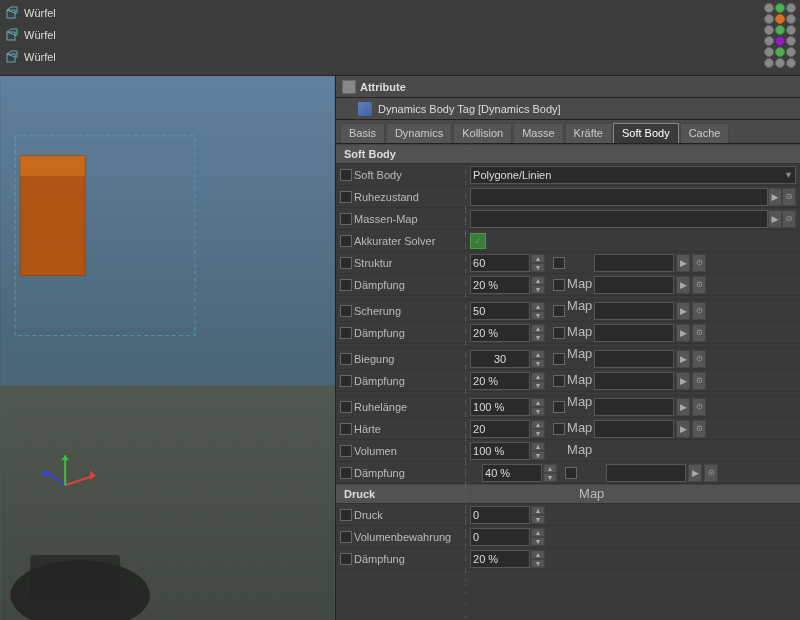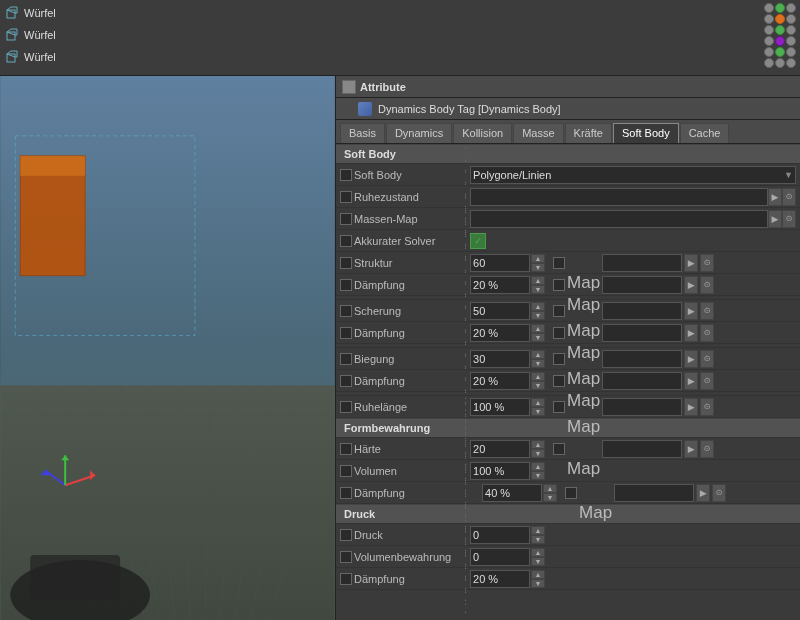--- a/index.html
+++ b/index.html
@@ -321,21 +321,21 @@
     }
     .map-checkbox {
       width: 12px;
       height: 12px;
       border: 1px solid #666;
       background: #2a2a2a;
       flex-shrink: 0;
     }
     .map-label {
       color: #bbb;
-      font-size: 17px;
+      font-size: 13px;
       min-width: 25px;
       margin-top: 41px;
     }
     .map-input {
       width: 80px;
       background: #2a2a2a;
       border: 1px solid #555;
       color: #ddd;
       font-size: 11px;
       height: 18px;
@@ -636,21 +636,21 @@
           <div class="icon-btn-small" style="font-size:8px;">⊙</div>
         </div>
       </div>
 
       <div class="prop-row" style="height:4px;"></div>
 
       <div class="prop-row">
         <div class="prop-checkbox"></div>
         <span class="prop-label">Biegung</span>
         <span class="prop-dots">. . . . . . . . . .</span>
-        <input class="prop-input" type="text" style="width: 55px;" value="30">
+        <input class="prop-input" type="text" style="width: 55px; text-align: center;" value="30">
         <div class="spinner">
           <div class="spinner-btn">▲</div>
           <div class="spinner-btn">▼</div>
         </div>
         <div class="map-section">
           <div class="map-checkbox"></div>
           <span class="map-label">Map</span>
           <input class="map-input" type="text" value="" style="">
           <div class="icon-btn-small">▶</div>
           <div class="icon-btn-small" style="font-size:8px;">⊙</div>
@@ -688,21 +688,20 @@
         </div>
         <div class="map-section">
           <div class="map-checkbox"></div>
           <span class="map-label">Map</span>
           <input class="map-input" type="text" value="" style="">
           <div class="icon-btn-small">▶</div>
           <div class="icon-btn-small" style="font-size:8px;">⊙</div>
         </div>
       </div>
 
-      <div class="section-header">Formbewahrung</div>
 
       <div class="prop-row">
         <div class="prop-checkbox"></div>
         <span class="prop-label">Härte</span>
         <span class="prop-dots">. . . . . . . . . .</span>
         <input class="prop-input" type="text" style="width: 55px;" value="20">
         <div class="spinner">
           <div class="spinner-btn">▲</div>
           <div class="spinner-btn">▼</div>
         </div>

